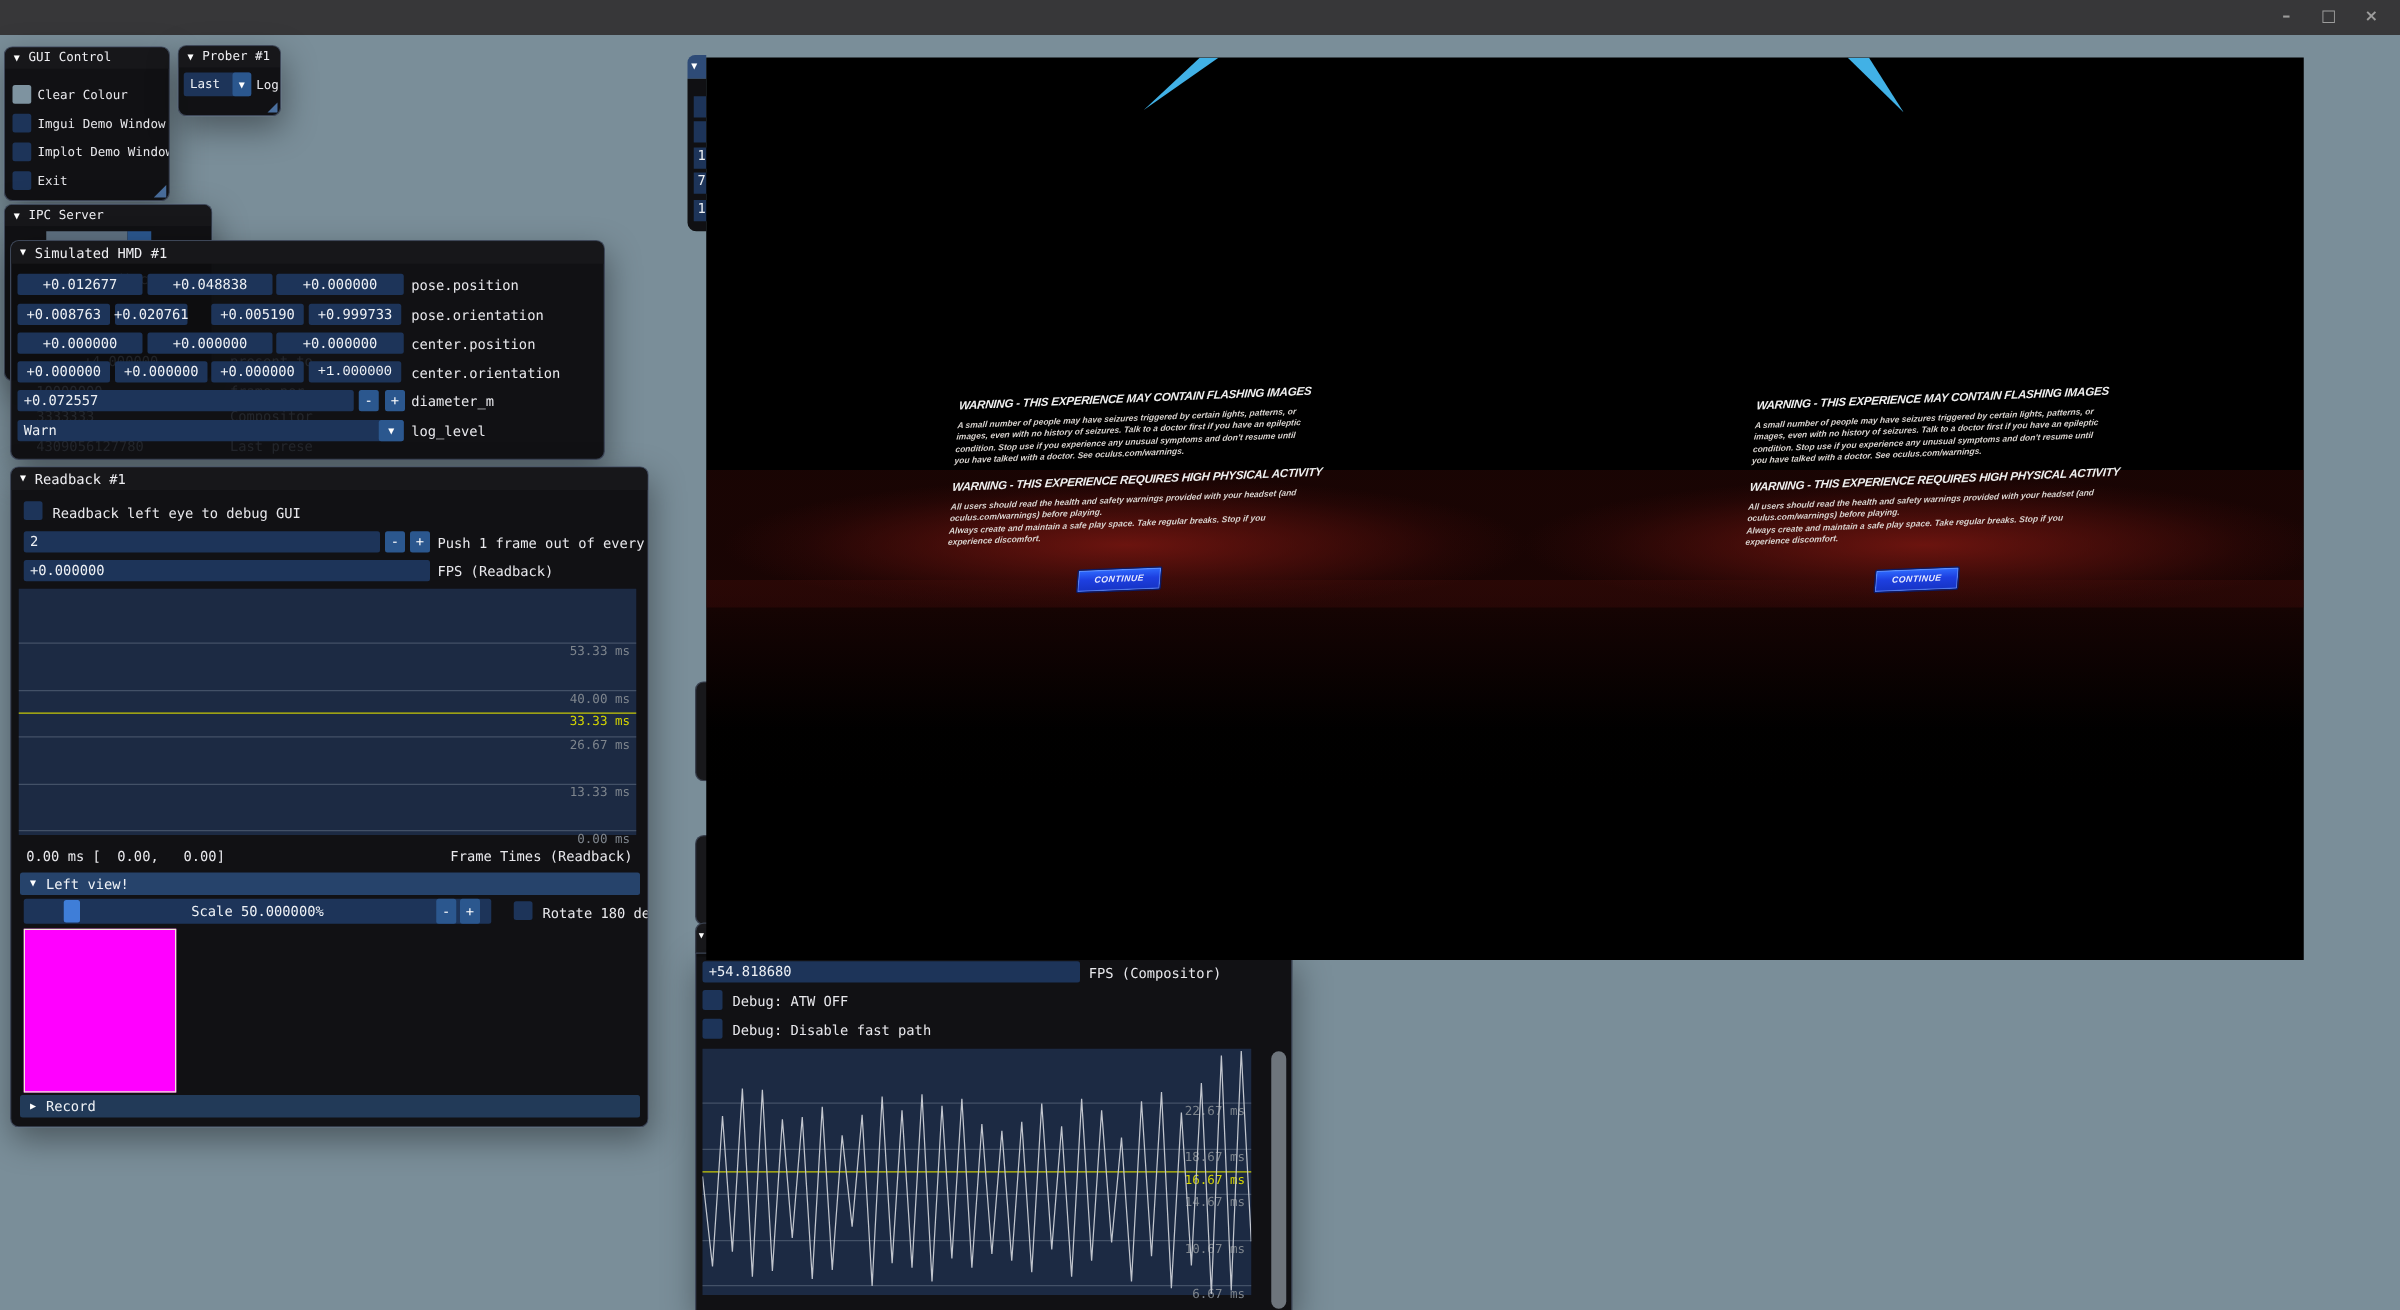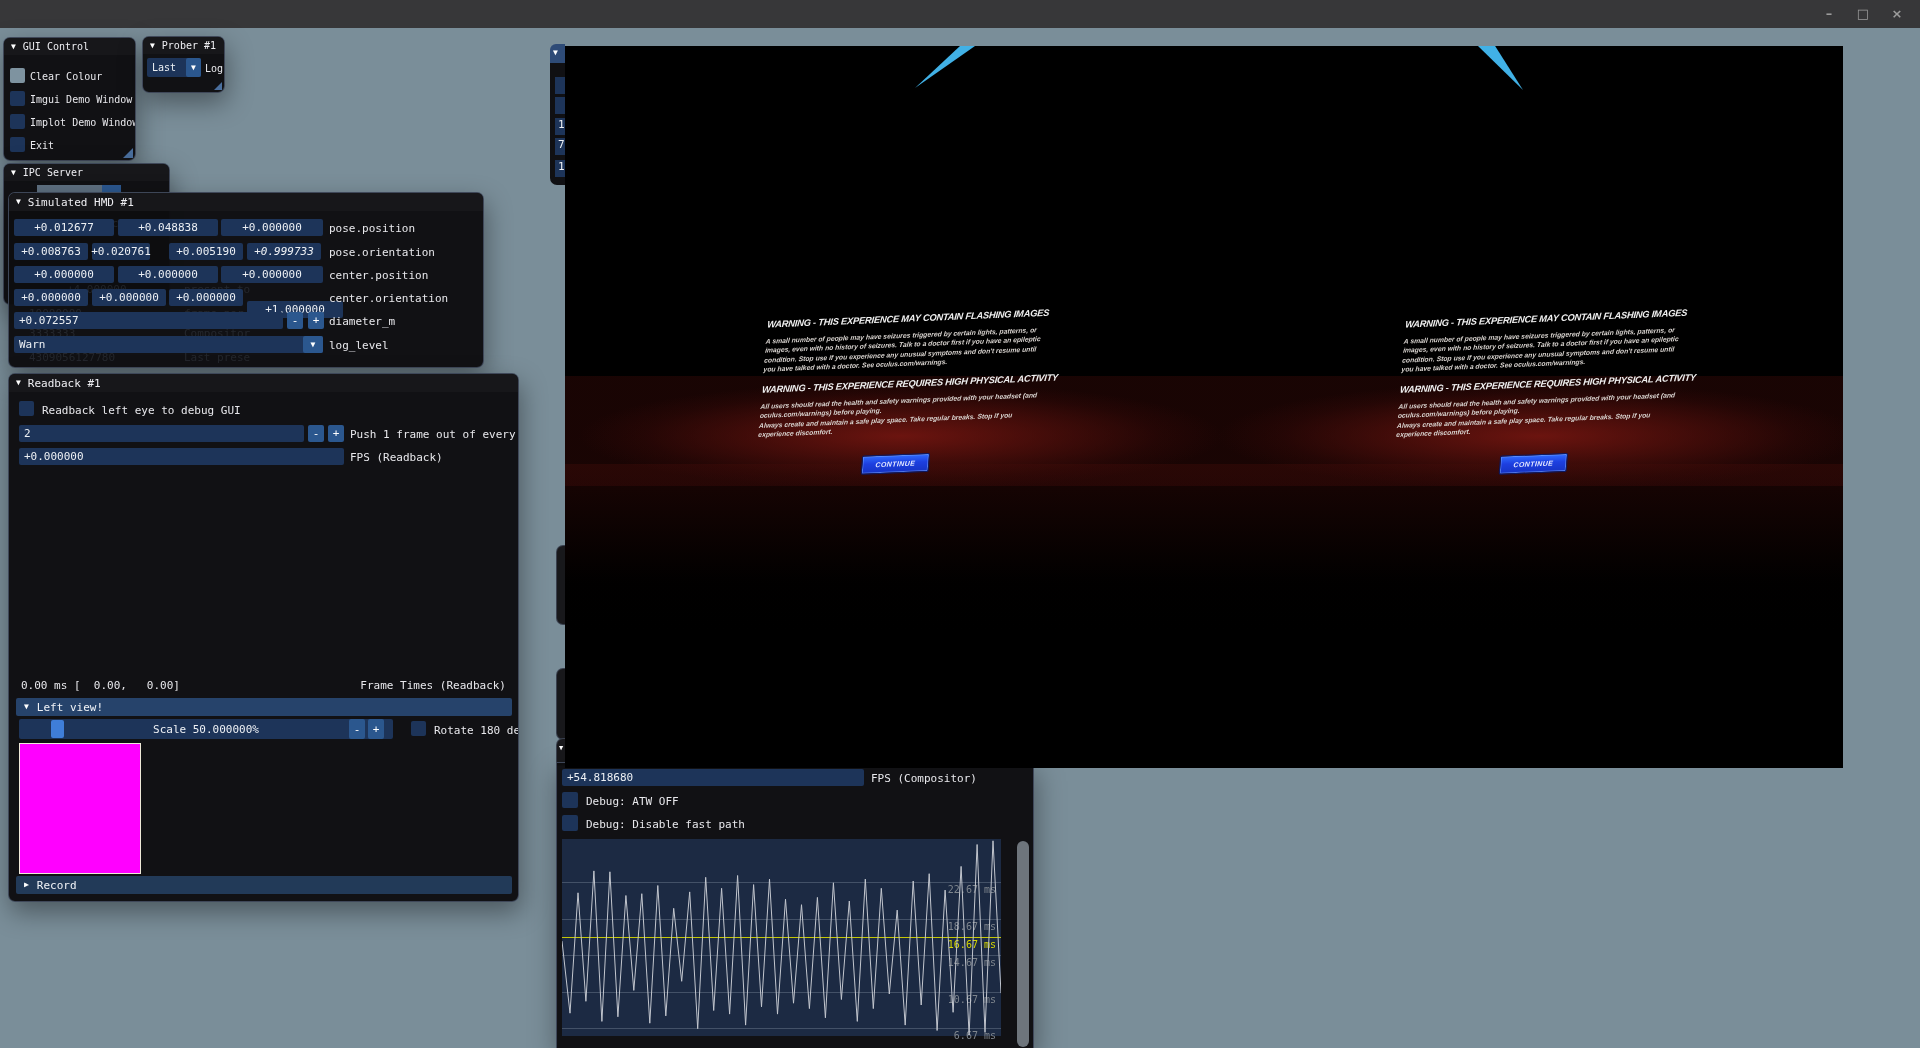--- a/index.html
+++ b/index.html
@@ -141,32 +141,32 @@
   <span class="ghost" style="left:175px;top:158px;">Last prese</span>
 
   <div class="field ctr" style="left:5px;top:26px;width:100px;">+0.012677</div>
   <div class="field ctr" style="left:109px;top:26px;width:100px;">+0.048838</div>
   <div class="field ctr" style="left:212px;top:26px;width:102px;">+0.000000</div>
   <span class="lbl" style="left:320px;top:30px;">pose.position</span>
 
   <div class="field ctr" style="left:5px;top:50px;width:74px;">+0.008763</div>
   <div class="field ctr" style="left:83px;top:50px;width:58px;">+0.020761</div>
   <div class="field ctr" style="left:160px;top:50px;width:74px;">+0.005190</div>
-  <div class="field ctr" style="left:238px;top:50px;width:74px;font-style:italic;">+0.999733</div>
+  <div class="field ctr" style="left:238px;top:50px;width:74px;">+0.999733</div>
   <span class="lbl" style="left:320px;top:54px;">pose.orientation</span>
 
   <div class="field ctr" style="left:5px;top:73px;width:100px;">+0.000000</div>
   <div class="field ctr" style="left:109px;top:73px;width:100px;">+0.000000</div>
   <div class="field ctr" style="left:212px;top:73px;width:102px;">+0.000000</div>
   <span class="lbl" style="left:320px;top:77px;">center.position</span>
 
   <div class="field ctr" style="left:5px;top:96px;width:74px;">+0.000000</div>
   <div class="field ctr" style="left:83px;top:96px;width:74px;">+0.000000</div>
   <div class="field ctr" style="left:160px;top:96px;width:74px;">+0.000000</div>
-  <div class="field ctr" style="left:238px;top:108px;width:96px;">+1.000000</div>
+  <div class="field ctr" style="left:238px;top:96px;width:74px;font-family:Liberation Mono, monospace;">+1.000000</div>
   <span class="lbl" style="left:320px;top:100px;">center.orientation</span>
 
   <div class="field" style="left:5px;top:119px;width:269px;">+0.072557</div>
   <div class="sqbtn" style="left:278px;top:119px;">-</div>
   <div class="sqbtn" style="left:299px;top:119px;">+</div>
   <span class="lbl" style="left:320px;top:123px;">diameter_m</span>
 
   <div class="field" style="left:5px;top:143px;width:309px;">
     <span>Warn</span>
   </div>
@@ -183,20 +183,34 @@
   </div>
   <span class="chk" style="left:10px;top:27px;"></span>
   <span class="lbl" style="left:33px;top:31px;">Readback left eye to debug GUI</span>
   <div class="field" style="left:10px;top:51px;width:285px;">2</div>
   <div class="sqbtn" style="left:299px;top:51px;">-</div>
   <div class="sqbtn" style="left:319px;top:51px;">+</div>
   <span class="lbl" style="left:341px;top:55px;">Push 1 frame out of every</span>
   <div class="field" style="left:10px;top:74px;width:325px;">+0.000000</div>
   <span class="lbl" style="left:341px;top:78px;">FPS (Readback)</span>
 
+  <div class="plot" style="left:6px;top:97px;width:494px;height:197px;">
+      <div class="gline" style="top: 43px;"></div>
+      <div class="glabel" style="top: 45px;">53.33 ms</div>
+      <div class="gline" style="top: 80.5px;"></div>
+      <div class="glabel" style="top: 82.5px;">40.00 ms</div>
+      <div class="gline hl" style="top: 99.3px;"></div>
+      <div class="glabel hl" style="top: 101.3px;">33.33 ms</div>
+      <div class="gline" style="top: 118px;"></div>
+      <div class="glabel" style="top: 120px;">26.67 ms</div>
+      <div class="gline" style="top: 155.5px;"></div>
+      <div class="glabel" style="top: 157.5px;">13.33 ms</div>
+      <div class="gline" style="top: 193.1px;"></div>
+      <div class="glabel" style="top: 195.1px;">0.00 ms</div>
+    </div>
   <span class="lbl" style="left:12px;top:306px;">0.00 ms [  0.00,   0.00]</span>
   <span class="lbl" style="right:12px;top:306px;">Frame Times (Readback)</span>
 
   <div class="hdr" style="left:7px;top:324px;width:496px;">
     <span class="arr">▼</span>
     <span>Left view!</span>
   </div>
 
   <div class="slider" style="left:10px;top:345px;width:330px;height:20px;">
     <span class="grab" style="left:32px;"></span>

